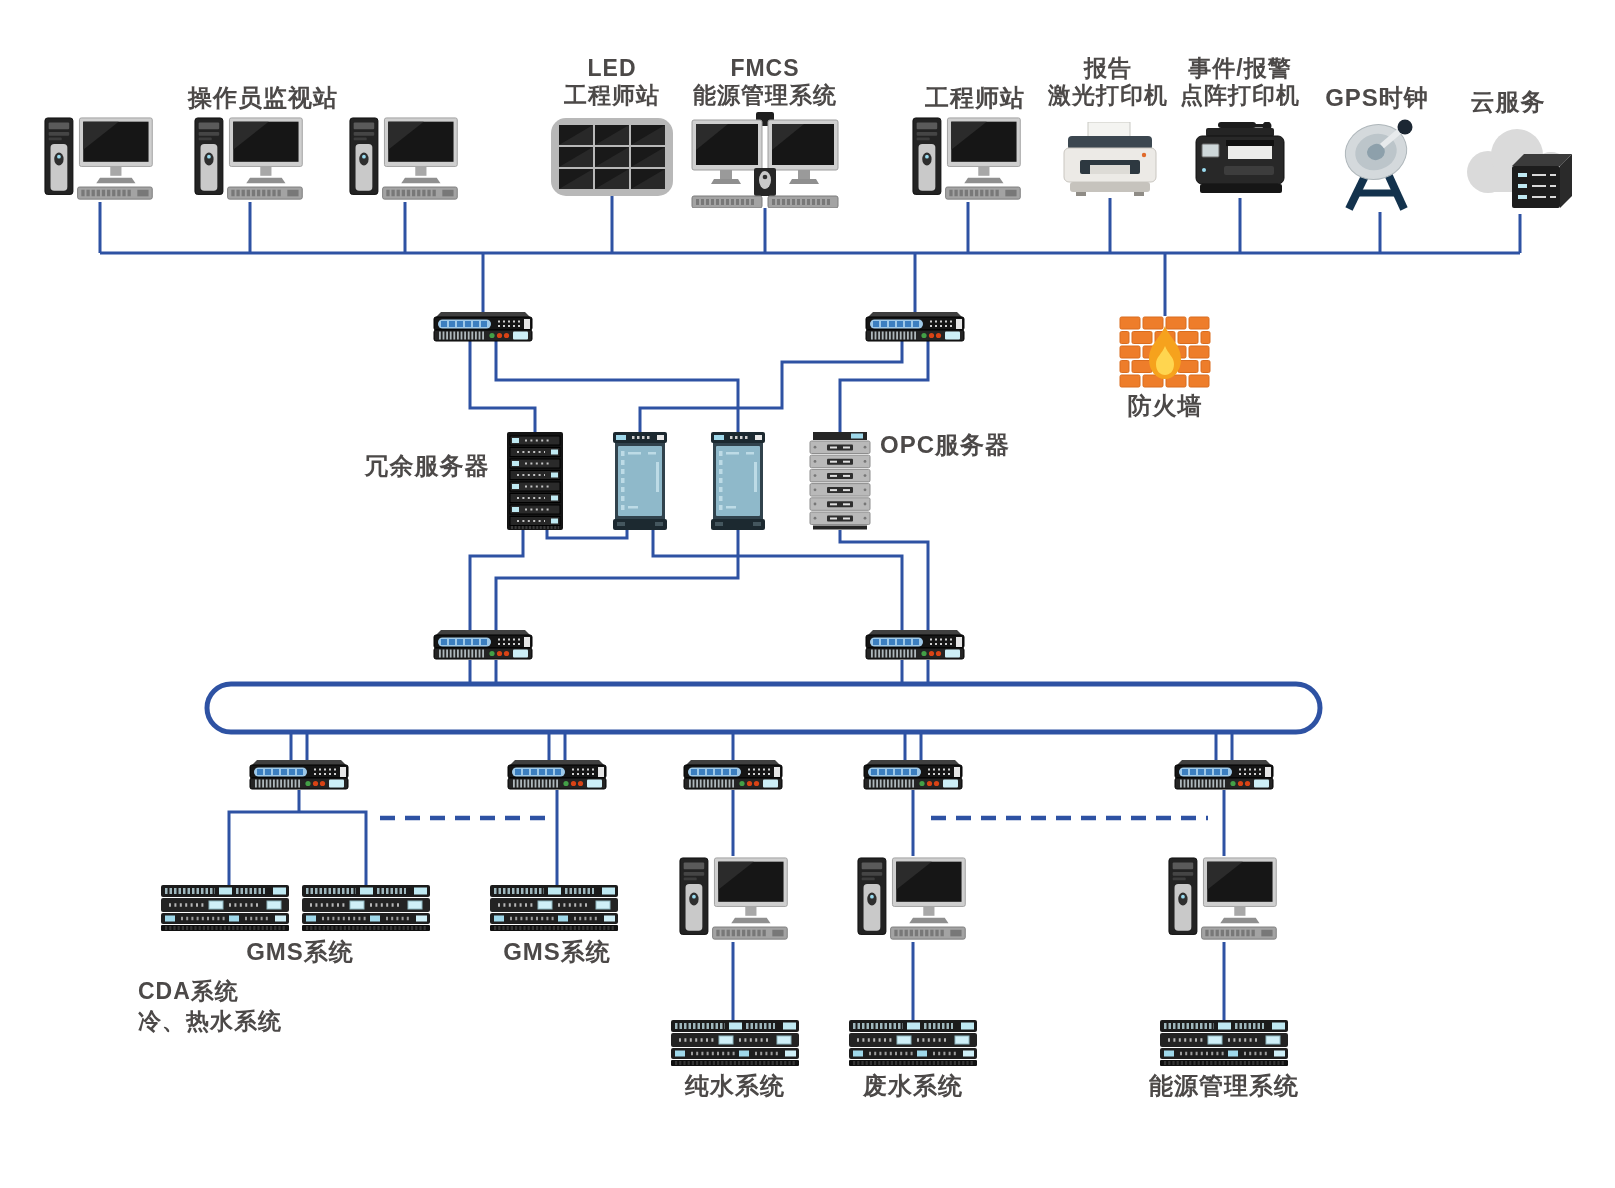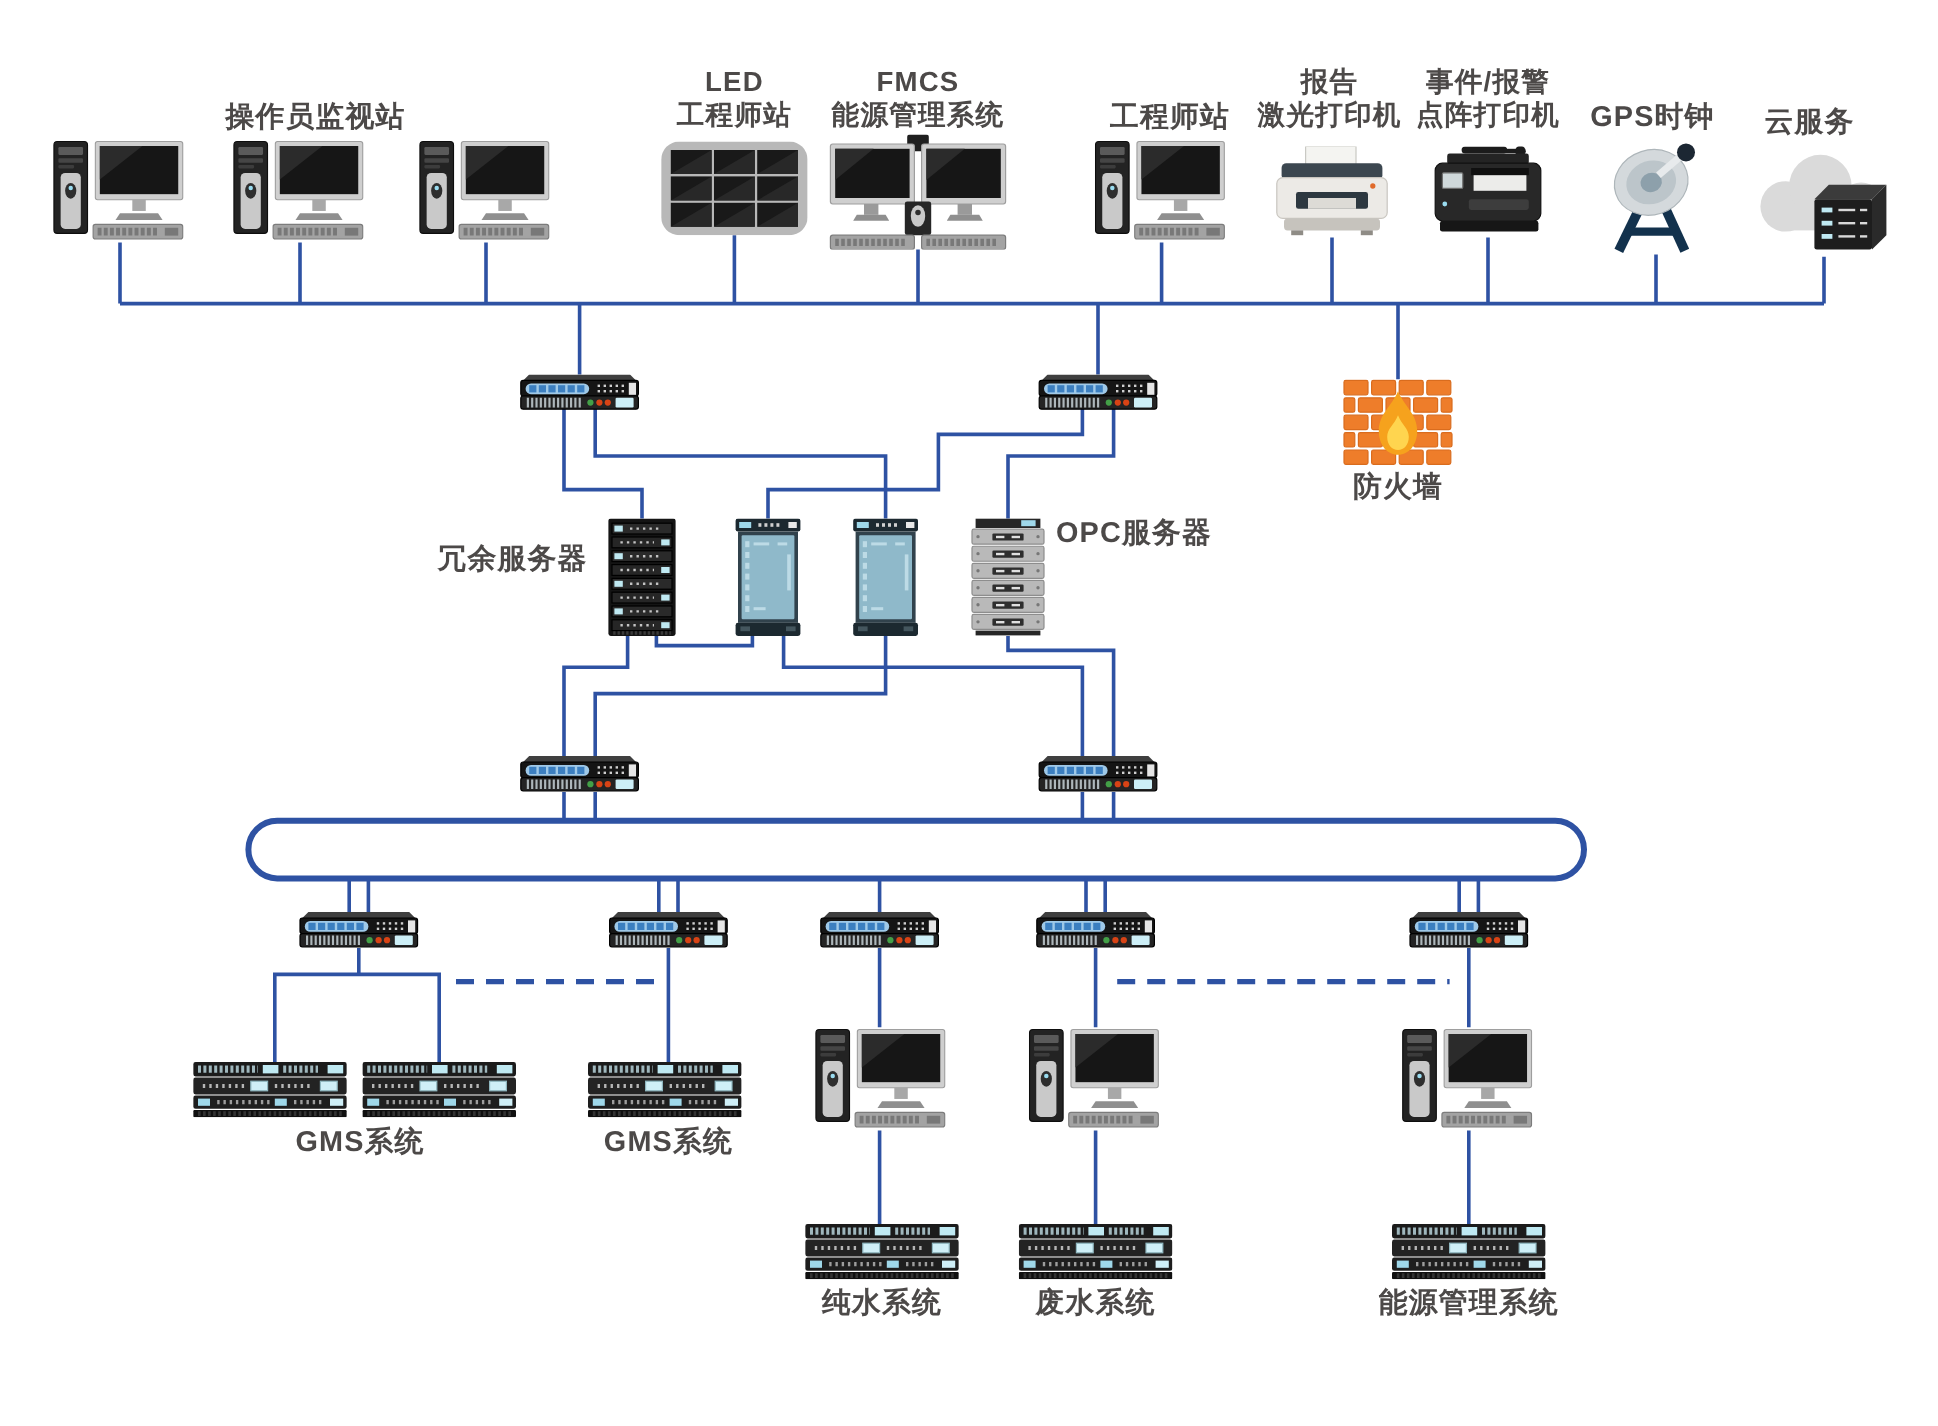--- a/index.html
+++ b/index.html
@@ -559,17 +559,19 @@
 激光打印机</div>
   <div class="lbl" style="left:1240px;top:55px">事件/报警
 点阵打印机</div>
   <div class="lbl big" style="left:1377px;top:84px">GPS时钟</div>
   <div class="lbl big" style="left:1508px;top:88px">云服务</div>
   <div class="lbl big" style="left:1165px;top:392px">防火墙</div>
   <div class="lbl big" style="left:427px;top:452px">冗余服务器</div>
   <div class="lbl big" style="left:945px;top:431px">OPC服务器</div>
   <div class="lbl big" style="left:300px;top:938px">GMS系统</div>
   <div class="lbl big" style="left:557px;top:938px">GMS系统</div>
+  <div class="lbl left" style="left:138px;top:976px;line-height:30px">CDA系统
+冷、热水系统</div>
   <div class="lbl big" style="left:735px;top:1072px">纯水系统</div>
   <div class="lbl big" style="left:913px;top:1072px">废水系统</div>
   <div class="lbl big" style="left:1224px;top:1072px">能源管理系统</div>
 
 </div>
 
 </body></html>

